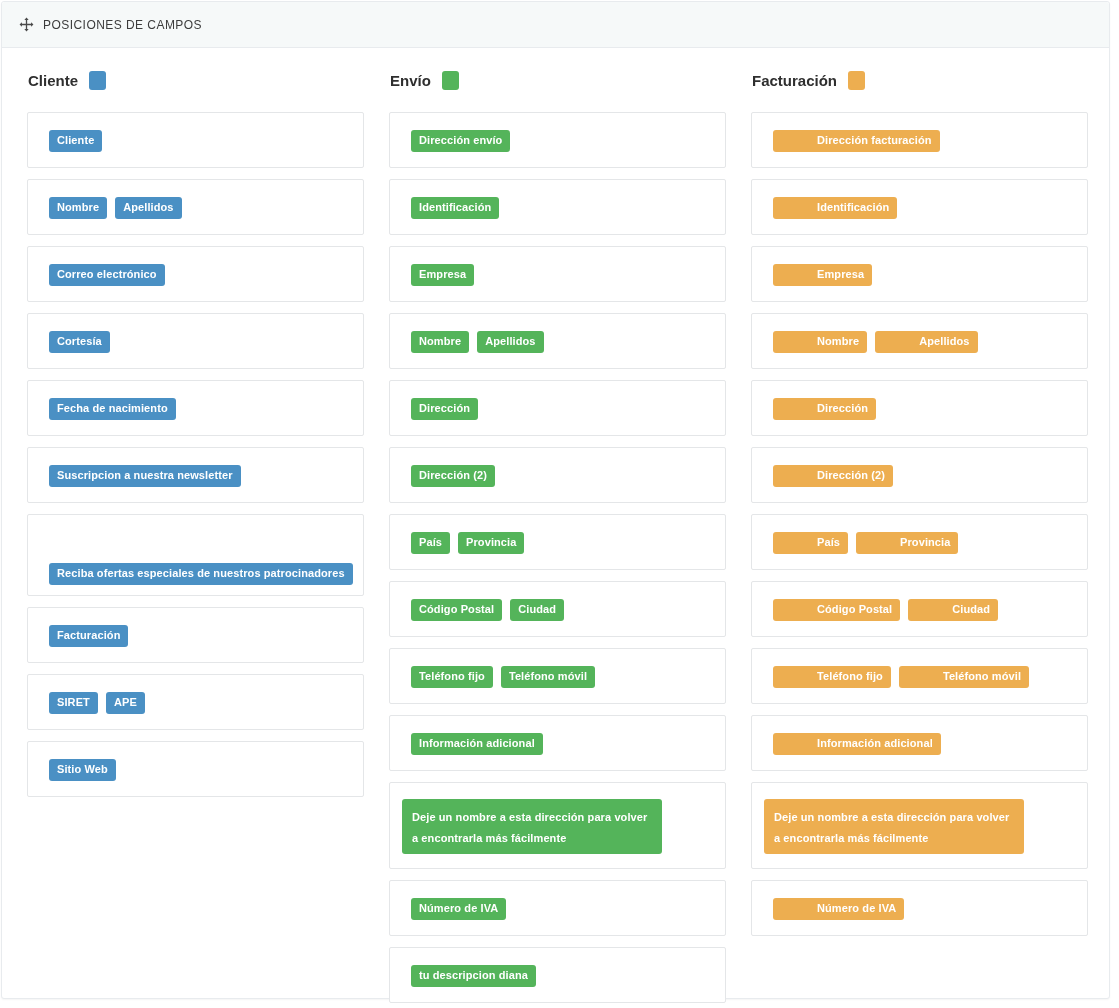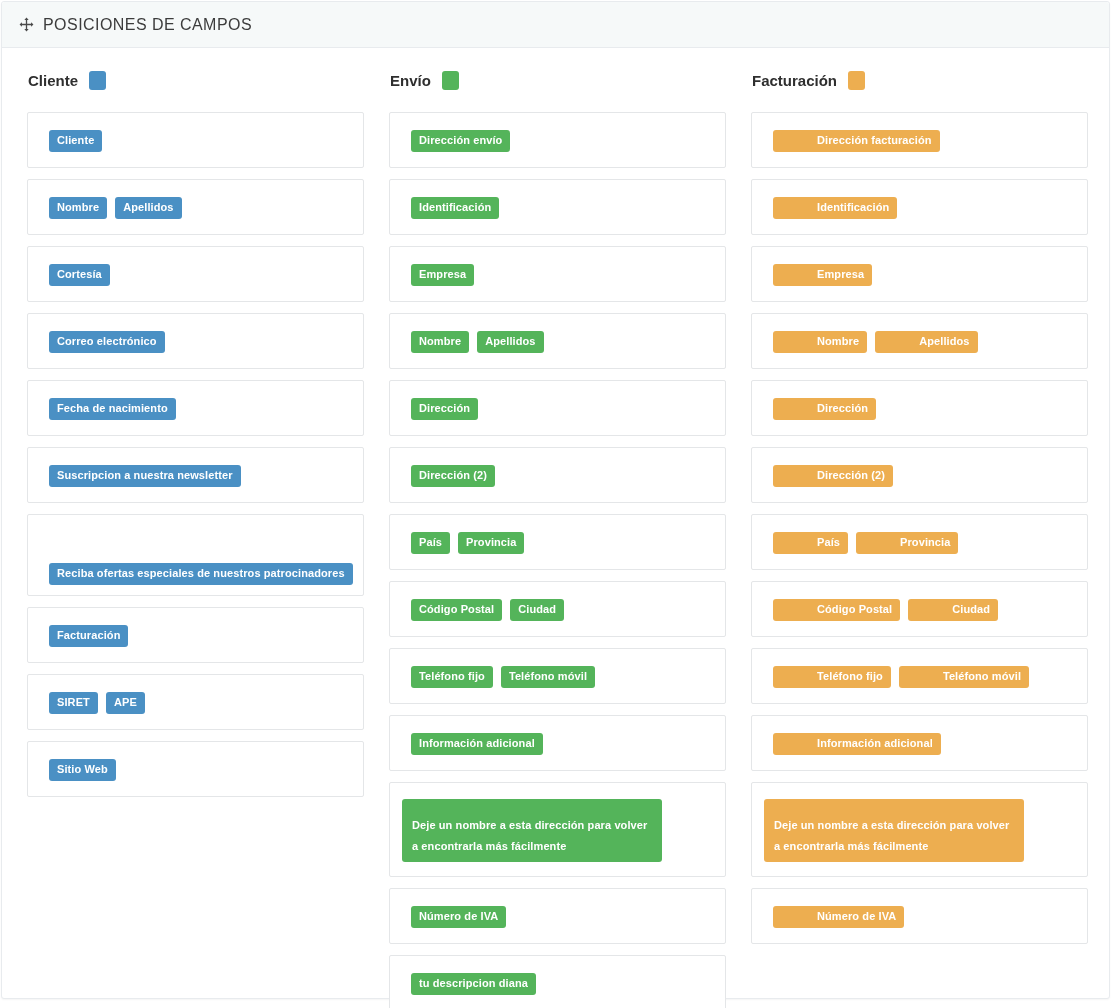--- a/index.html
+++ b/index.html
@@ -42,21 +42,21 @@
   }
   .move-icon {
     width: 15px;
     height: 15px;
     margin-right: 9px;
     color: #4a4a4a;
     flex: 0 0 auto;
     display: block;
   }
   .panel-title {
-    font-size: 16px;
+    font-size: 12px;
     letter-spacing: 0.45px;
     color: #3c3c3c;
     font-weight: 400;
     white-space: nowrap;
   }
 
   
   .columns {
     display: flex;
     padding: 17px 25px 0 25px;
@@ -118,21 +118,21 @@
   }
   .badge.blue   { background: #4a90c4; }
   .badge.green  { background: #54b45a; }
   .badge.orange { background: #edae50; padding-left: 44px; }
 
   
   .badge.wrap {
     white-space: normal;
     max-width: 260px;
     margin-left: -9px;
-    padding: 16px 6px 5px 10px;
+    padding: 8px 6px 5px 10px;
     line-height: 21px;
     box-decoration-break: clone;
     -webkit-box-decoration-break: clone;
     display: inline;
   }
   .card.wrapcard {
     min-height: 66px;
     padding-top: 16px;
     padding-left: 21px;
     padding-bottom: 14px;
@@ -163,24 +163,24 @@
             <span class="swatch" style="background: rgb(74, 144, 196);"></span>
           </div>
           <div class="card">
             <span class="badge blue">Cliente</span>
           </div>
           <div class="card">
             <span class="badge blue">Nombre</span>
             <span class="badge blue">Apellidos</span>
           </div>
           <div class="card">
+            <span class="badge blue">Correo electrónico</span>
+          </div>
+          <div class="card">
             <span class="badge blue">Cortesía</span>
-          </div>
-          <div class="card">
-            <span class="badge blue">Correo electrónico</span>
           </div>
           <div class="card">
             <span class="badge blue">Fecha de nacimiento</span>
           </div>
           <div class="card">
             <span class="badge blue">Suscripcion a nuestra newsletter</span>
           </div>
           <div class="card">
             <span class="badge blue wide">Reciba ofertas especiales de nuestros patrocinadores</span>
           </div>

